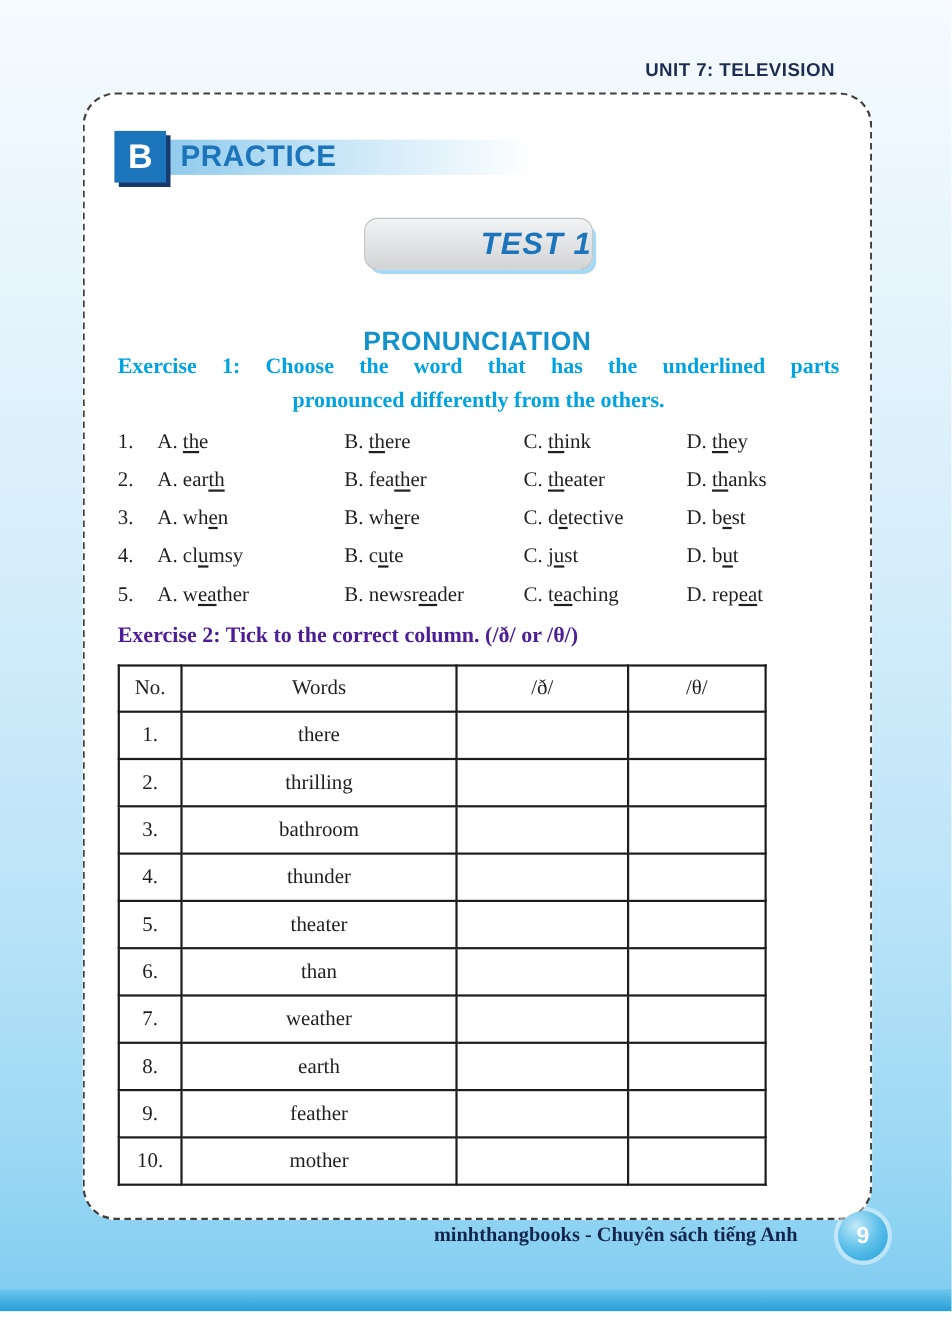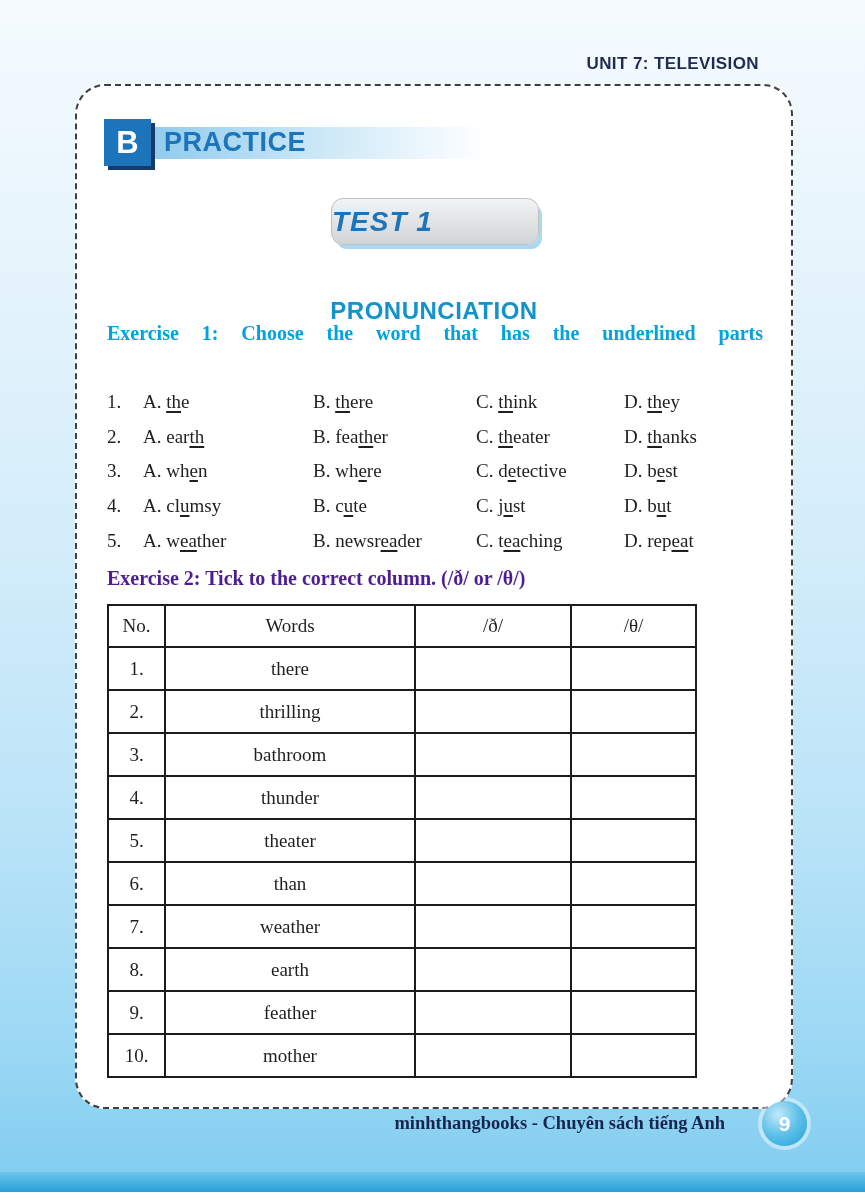--- a/index.html
+++ b/index.html
@@ -16,21 +16,21 @@
   .b-square{width:47px;height:47px;background:#1c74ba;color:#fff;display:flex;align-items:center;
     justify-content:center;font-family:"Liberation Sans",sans-serif;font-weight:700;font-size:31px;
     box-shadow:4px 4px 0 #173a6b;position:relative;z-index:2;}
   .practice-band{height:32px;width:397px;margin-left:-3px;
     background:linear-gradient(90deg,#8fcaec 0%,#c8e6f7 40%,#ffffff 85%);
     display:flex;align-items:center;z-index:1;}
   .practice-text{margin-left:16px;font-family:"Liberation Sans",sans-serif;font-weight:700;
     font-size:27px;color:#1c74ba;letter-spacing:0.5px;}
   .test-badge{position:absolute;left:254px;top:112px;width:206px;height:45px;
     background:linear-gradient(180deg,#f2f3f4 0%,#d2d4d5 100%);border:1px solid #bfc1c3;
-    border-radius:12px;box-shadow:4px 5px 0 -1px #a9d9f2;display:flex;align-items:center;justify-content:flex-start;}
+    border-radius:12px;box-shadow:4px 5px 0 -1px #a9d9f2;display:flex;align-items:center;justify-content:flex-end;}
   .test-badge .test-label{font-family:"Liberation Sans",sans-serif;font-weight:700;font-style:italic;
     font-size:28px;color:#1c74ba;letter-spacing:1px;}
   .pronunciation{position:absolute;left:0;top:183px;width:100%;text-align:center;
     font-family:"Liberation Sans",sans-serif;font-weight:700;font-size:24px;color:#1492cb;letter-spacing:0.5px;margin-top:28px;}
   .ex1-heading{position:absolute;left:30px;top:236px;width:656px;color:#00a3e0;font-weight:700;font-size:20px;}
   .ex1-line1{text-align:justify;text-align-last:justify;}
   .ex1-line2{text-align:center;margin-top:8px;}
   .options-grid{position:absolute;left:30px;top:299px;width:657px;display:grid;
     grid-template-columns:36px 170px 163px 148px 1fr;grid-auto-rows:34.6px;align-items:center;
     font-size:19px;color:#1f1f1f;}
@@ -66,20 +66,21 @@
     </div>
 
     <div class="test-badge">
       <span class="test-label">TEST 1</span>
     </div>
 
     <div class="pronunciation">PRONUNCIATION</div>
 
     <div class="ex1-heading">
       <div class="ex1-line1">Exercise 1: Choose the word that has the underlined parts</div>
+      <div class="ex1-line2">pronounced differently from the others.</div>
     </div>
 
     <div class="options-grid">
         <div class="q-no">1.</div>
         <div class="q-opt"><span>A.&nbsp;</span><span></span><span class="u">th</span><span>e</span></div>
         <div class="q-opt"><span>B.&nbsp;</span><span></span><span class="u">th</span><span>ere</span></div>
         <div class="q-opt"><span>C.&nbsp;</span><span></span><span class="u">th</span><span>ink</span></div>
         <div class="q-opt"><span>D.&nbsp;</span><span></span><span class="u">th</span><span>ey</span></div>
         <div class="q-no">2.</div>
         <div class="q-opt"><span>A.&nbsp;</span><span>ear</span><span class="u">th</span><span></span></div>

